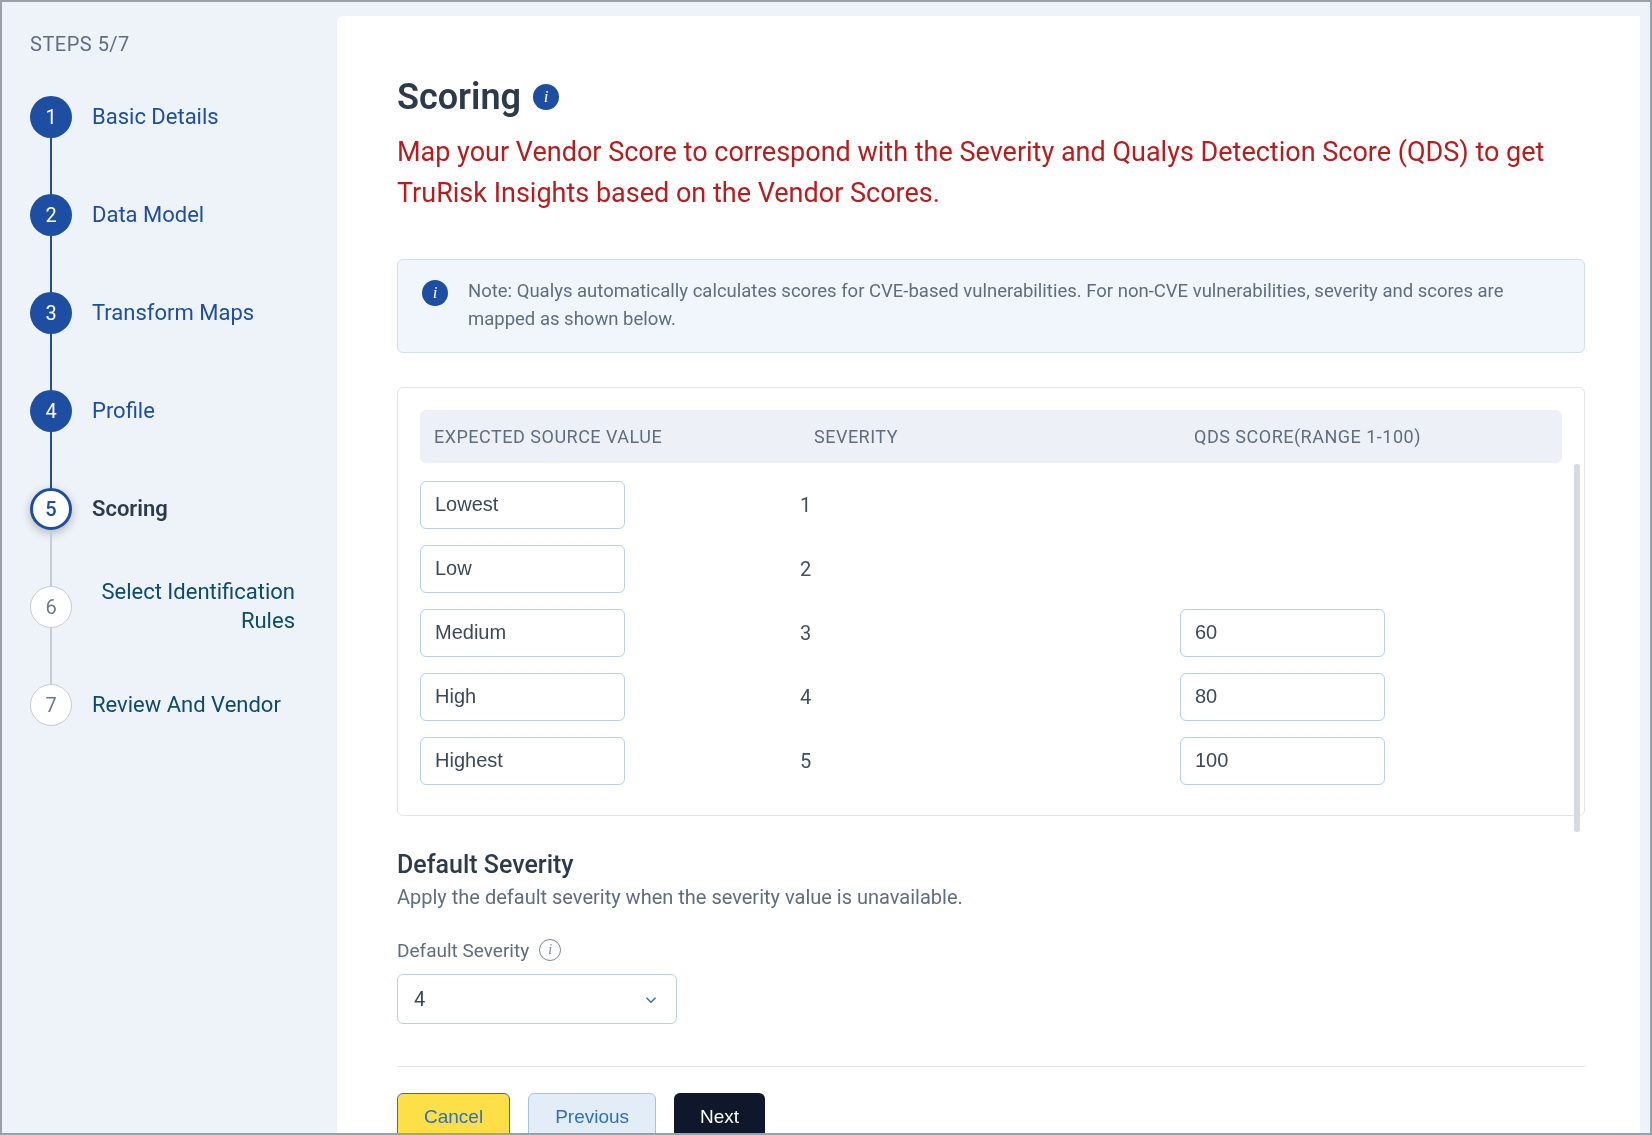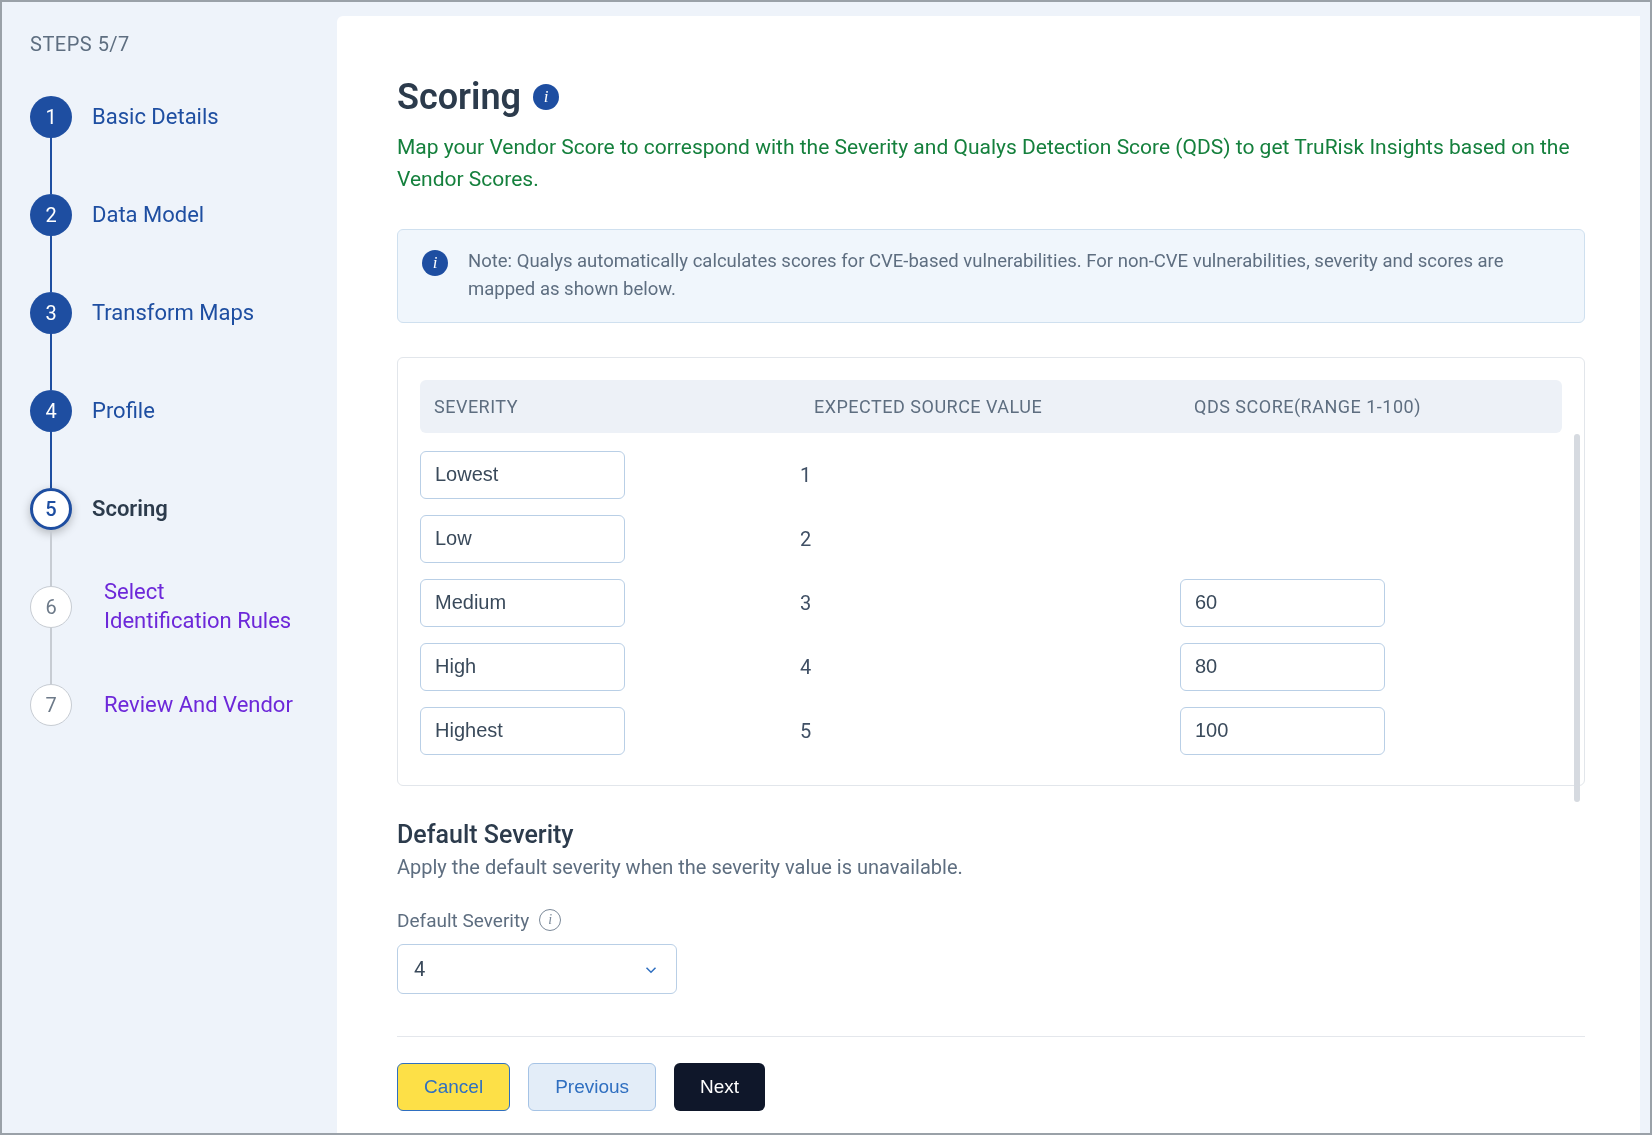--- a/index.html
+++ b/index.html
@@ -72,45 +72,45 @@
     font-weight:500;
   }
   .step.current .label { color:#2c3b4c; font-size:22px; font-weight:600; }
   .step.current .connector { background:#c7ccd3; }
 
   .step.future .circle {
     background:#fff;
     color:#6d7a89;
     border:1px solid #c7ccd3;
   }
-  .step.future .label { color:#6d28d9; font-size:22px;margin-left:12px; }
+  .step.future .label { color:#0c4a6e; font-size:22px; }
   .step.future .connector { background:#c7ccd3; }
 
-  .step .label { line-height:1.3; }
+  .step .label { line-height:1.3;text-align:right; }
 
   
   .main {
     position:absolute;
     left: 335px;
     top: 14px;
     width: calc(100% - 335px - 10px);
     height: calc(100% - 14px);
     background: #fff;
     border-radius: 6px 0 0 0;
     padding: 60px 55px 0 60px;
     overflow-y:auto;
   }
   .page-title-row { display:flex; align-items:center; gap:12px; margin-bottom:14px; }
   .page-title { font-size:36px; font-weight:600; color:#2c3b4c; }
   .info-badge {
     width:26px; height:26px; border-radius:50%; background:#1e4ea1;
     color:#fff; display:flex; align-items:center; justify-content:center;
     font-family: Georgia, serif; font-style: italic; font-size:17px;
   }
-  .page-desc { font-size:21px; color:#15803d; line-height:1.5; margin-bottom:34px; }
+  .page-desc { font-size:27px; color:#b91c1c; line-height:1.5; margin-bottom:46px; }
   .note-box {
     background:#f0f6fc;
     border:1px solid #cfe0ef;
     border-radius:6px;
     padding:18px 24px;
     display:flex;
     gap:20px;
     align-items:flex-start;
     font-size:18.5px;
     color:#5e6e80;
@@ -254,22 +254,22 @@
     </div>
     <div class="page-desc">Map your Vendor Score to correspond with the Severity and Qualys Detection Score (QDS) to get TruRisk Insights based on the Vendor Scores.</div>
 
     <div class="note-box">
       <div class="info-badge">i</div>
       <div>Note: Qualys automatically calculates scores for CVE-based vulnerabilities. For non-CVE vulnerabilities, severity and scores are mapped as shown below.</div>
     </div>
 
     <div class="table-card">
       <div class="thead">
+        <div class="th col0">EXPECTED SOURCE VALUE</div>
         <div class="th col1">SEVERITY</div>
-        <div class="th col0">EXPECTED SOURCE VALUE</div>
         <div class="th col2">QDS SCORE(RANGE 1-100)</div>
       </div>
       <div id="table-rows">
           <div class="trow">
             <div class="col0"><input value="Lowest" style=""></div>
             <div class="col1"><span class="severity-text">1</span></div>
           </div>
           <div class="trow">
             <div class="col0"><input value="Low" style=""></div>
             <div class="col1"><span class="severity-text">2</span></div>

